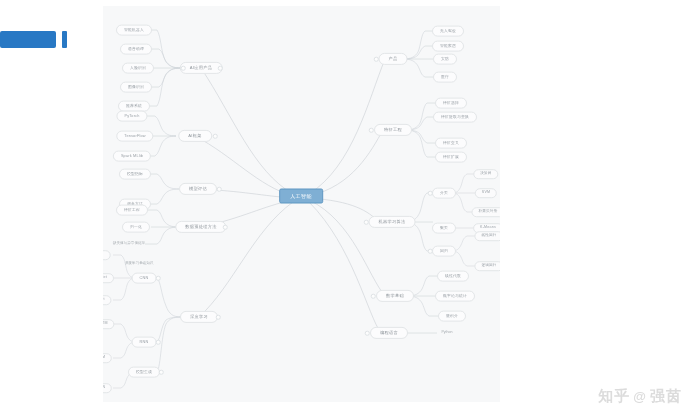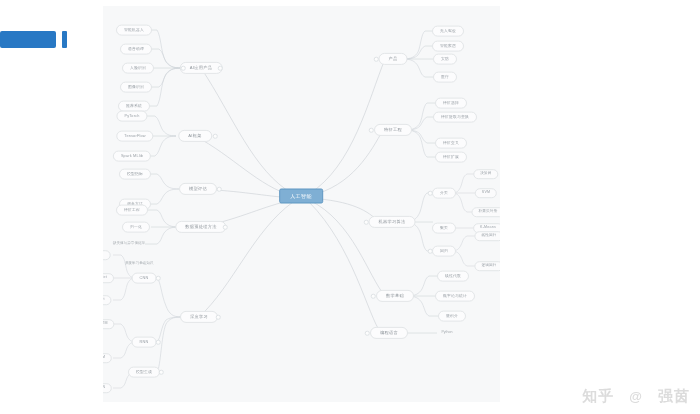--- a/index.html
+++ b/index.html
@@ -78,22 +78,22 @@
     position: absolute;
     width: 4.5px; height: 4.5px;
     border: 0.5px solid #dfe3e6;
     border-radius: 50%;
     background: #fdfdfd;
     transform: translate(-50%, -50%);
   }
 
   
   .watermark {
-    position: absolute; right: 10px; bottom: 8px;
-    display: flex; align-items: center; gap: 15px;
+    position: absolute; right: 18px; bottom: 8px;
+    display: flex; align-items: center; gap: 3px;
     color: #dcdcdc; font-size: 15px; font-weight: bold;
     letter-spacing: 1px;
     user-select: none;
     justify-content: space-between;
   }
   .wm-logo { font-size: 15px; }
   .wm-at { font-size: 13px; }
 </style>
 </head>
 <body>

